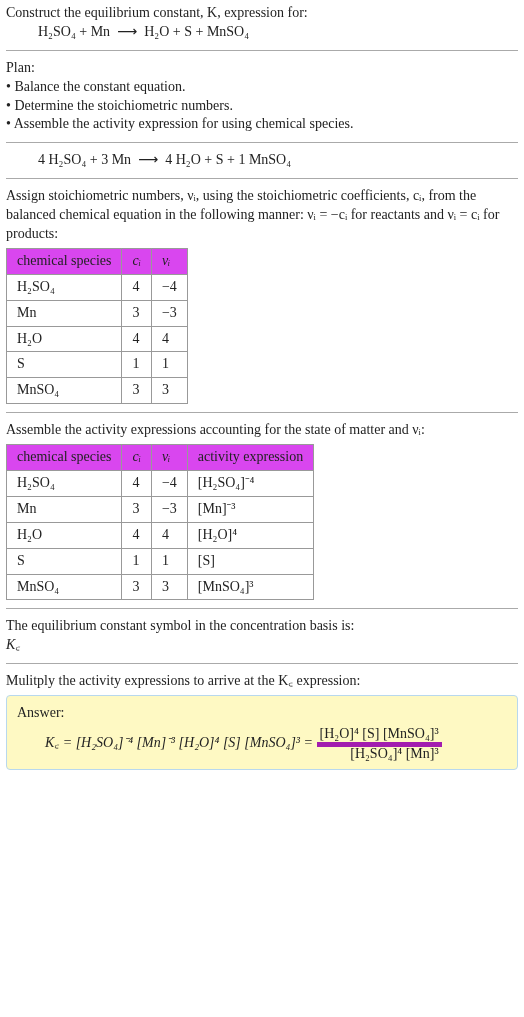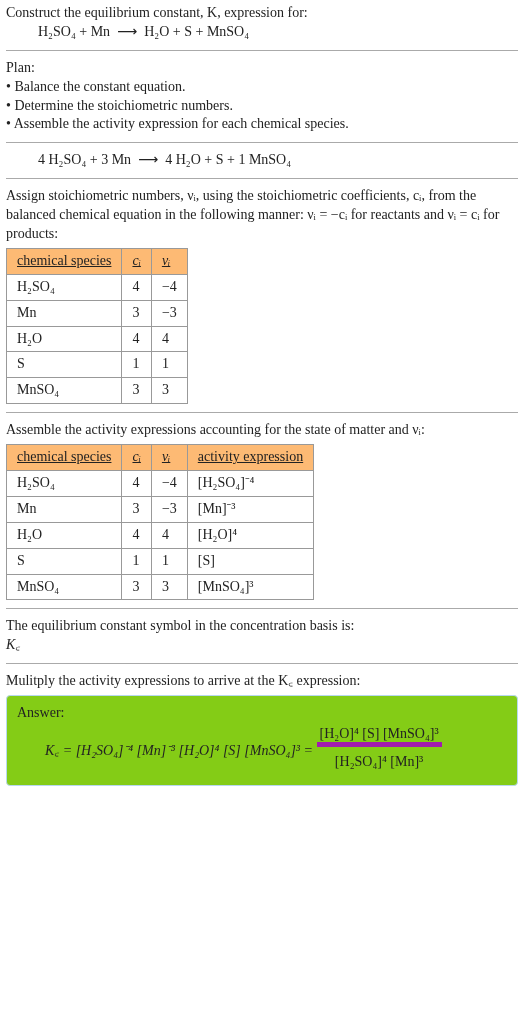--- a/index.html
+++ b/index.html
@@ -27,44 +27,44 @@
     margin-bottom: 4px;
   }
   table.data th, table.data td {
     border: 1px solid #999;
     padding: 3px 10px;
     text-align: left;
     font-weight: normal;
     vertical-align: middle;
   }
   table.data th {
-    background: #fdba74;
-    text-decoration: underline;
+    background: #d946ef;
   }
   .answer-box {
-    background: #84cc16;
+    background: #fef9c3;
     border: 1px solid #b8d8ee;
     border-radius: 4px;
     padding: 8px 10px;
     margin-top: 4px;
   }
   .frac {
     display: inline-block;
     text-align: center;
     vertical-align: middle;
     line-height: 1.05;
   }
   .frac .num {
     display: block;
     border-bottom: 5px solid #a21caf;
     padding: 0 3px;
   }
   .frac .den {
     display: block;
-    padding: 8px 3px;
+    padding: 0 3px;
+    text-align: right;
   }
   .italic { font-style: italic; }
 </style>
 </head>
 <body>
 
 <div>
   <div>
     <span>Construct the equilibrium constant, K, expression for:</span>
   </div>
@@ -82,21 +82,21 @@
   <div>
     <span>•</span>
     <span>Balance the constant equation.</span>
   </div>
   <div>
     <span>•</span>
     <span>Determine the stoichiometric numbers.</span>
   </div>
   <div>
     <span>•</span>
-    <span>Assemble the activity expression for each chemical species.</span>
+    <span>Assemble the activity expression for using chemical species.</span>
   </div>
 </div>
 
 <hr class="sep">
 
 <div>
   <div class="eq">
     <span>4 H₂SO₄ + 3 Mn</span>
     &nbsp;<span>⟶</span>&nbsp;
     <span>4 H₂O + S + 1 MnSO₄</span>

